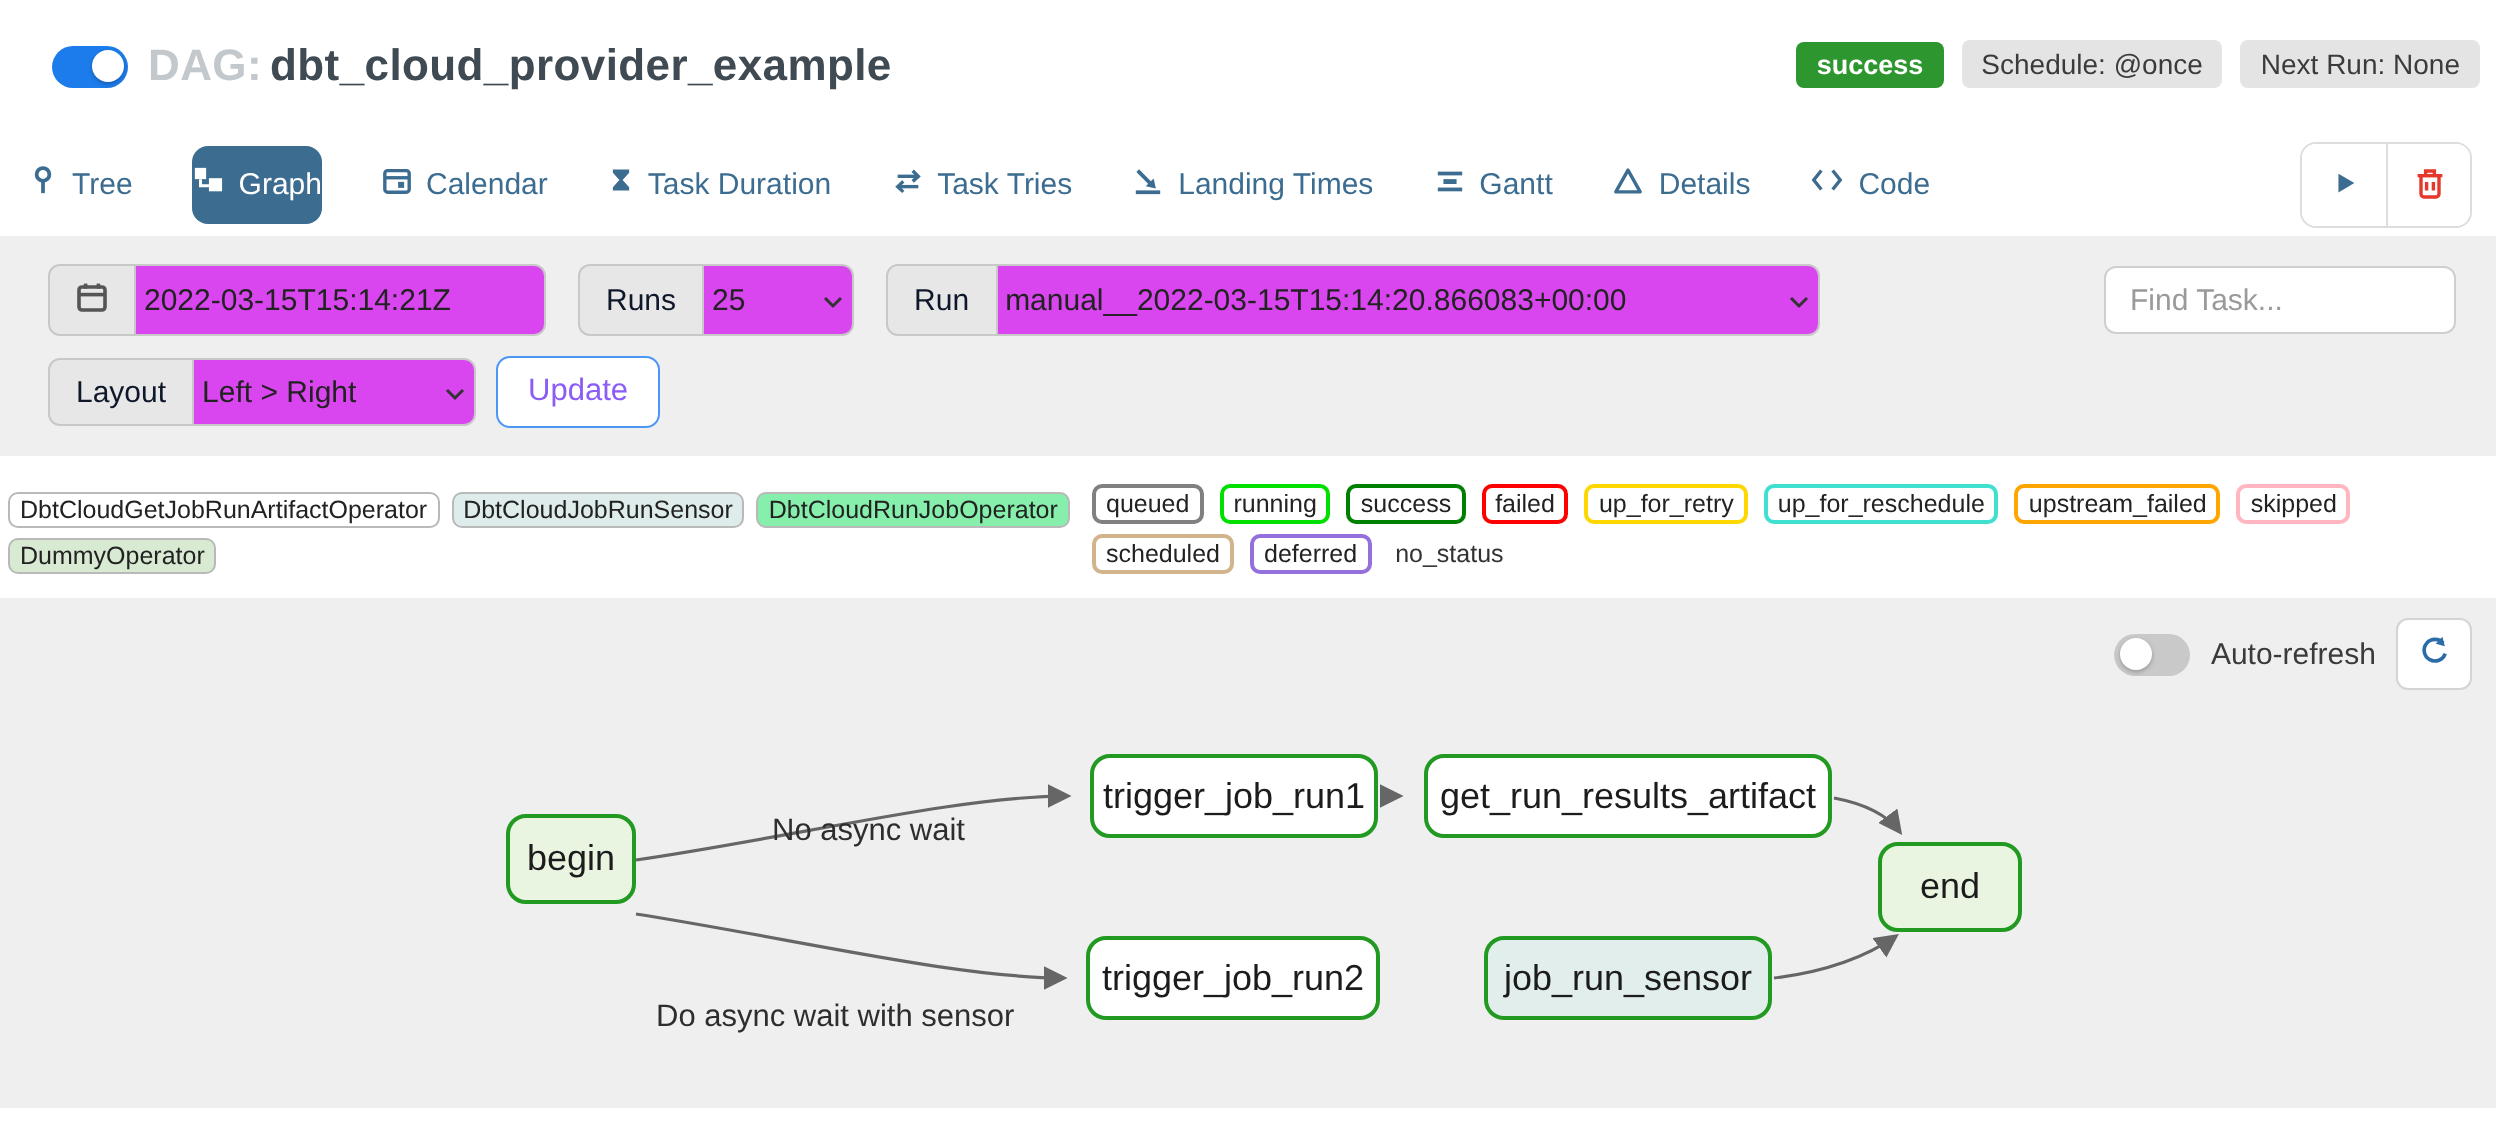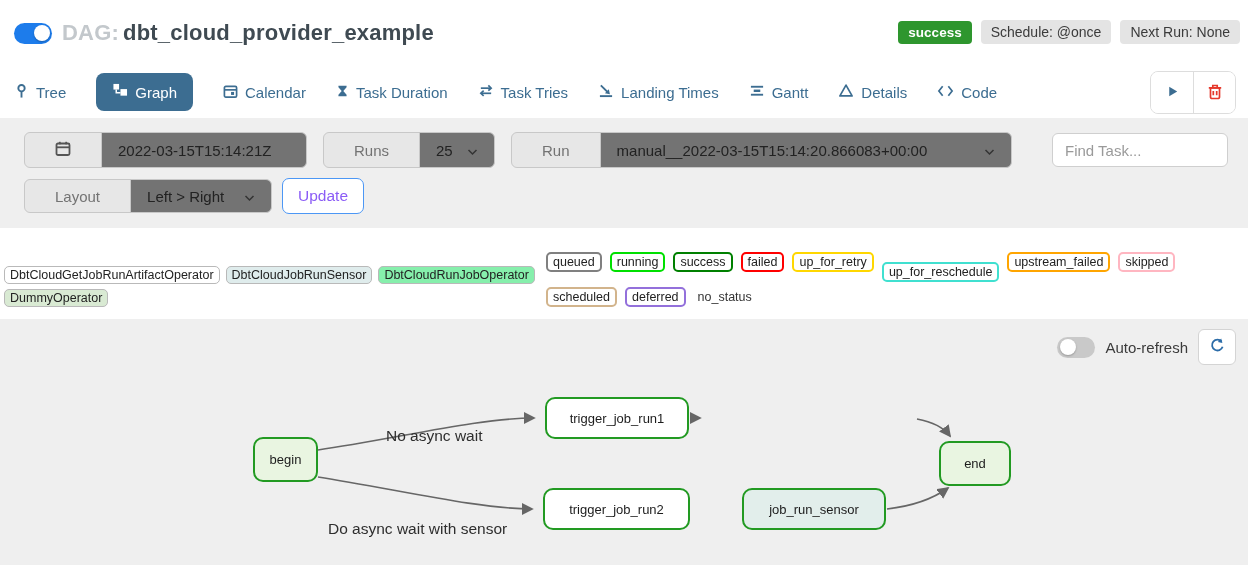--- a/index.html
+++ b/index.html
@@ -1,51 +1,51 @@
 <!DOCTYPE html>
 <html><head>
 <meta charset="utf-8">
 <style>
   * { box-sizing: border-box; margin: 0; padding: 0; }
   html, body { width: 1248px; height: 565px; background: #fff; overflow: hidden;
     font-family: "Liberation Sans", sans-serif; }
 
   
-  .header { position: relative; height: 70px; padding: 20px 10px 0 14px; }
+  .header { position: relative; height: 70px; padding: 20px 10px 0 26px; }
   .header-left { display: flex; align-items: center; gap: 10px; }
   .toggle { width: 38px; height: 21px; border-radius: 11px; position: relative; cursor: pointer; flex: 0 0 auto; }
   .toggle.on { background: #1d7ceb; }
   .toggle.off { background: #c9c9c9; }
   .toggle .knob { position: absolute; top: 2.5px; width: 16px; height: 16px; background: #fff; border-radius: 50%; box-shadow: 0 1px 2px rgba(0,0,0,.25); }
   .toggle.on .knob { right: 2.5px; }
   .toggle.off .knob { left: 2.5px; }
   .dag-title { font-size: 22px; font-weight: bold; color: #3f4a52; letter-spacing: .2px; }
   .dag-title .prefix { color: #c3c8cc; font-weight: bold; margin-right: 4px; }
   .header-badges { position: absolute; right: 8px; top: 20px; display: flex; gap: 9px; align-items: center; }
   .badge { font-size: 14px; padding: 4px 10px; border-radius: 4px; background: #e4e4e4; color: #3b3b3b; white-space: nowrap; }
   .badge.success { background: #2e962e; color: #fff; font-weight: bold; font-size: 13.5px; }
 
   
   .tabs { position: relative; height: 44px; display: flex; align-items: center; gap: 30px; padding: 0 14px; }
   .tab { display: flex; align-items: center; gap: 7px; color: #3c6d91; font-size: 15px; font-weight: 500; cursor: pointer; white-space: nowrap; }
   .tab svg { flex: 0 0 auto; }
-  .tab.active { background: #3c6d91; color: #fff; padding: 10px 16px; border-radius: 8px; }
+  .tab.active { background: #3c6d91; color: #fff; padding: 10px 0; border-radius: 8px; }
   .tab-actions { position: absolute; right: 12px; top: 1px; display: flex; border: 1px solid #ddd; border-radius: 8px; background: #fff; overflow: hidden; }
   .tab-actions .action-btn { width: 42px; height: 41px; display: flex; align-items: center; justify-content: center; cursor: pointer; background: #fff; border: none; }
   .tab-actions .action-btn + .action-btn { border-left: 1px solid #ddd; }
 
   
   .filter-panel { margin-top: 4px; background: #efefef; padding: 14px 20px 14px 24px; }
   .filter-row { display: flex; align-items: center; }
   .filter-row + .filter-row { margin-top: 10px; }
   .igroup { display: flex; align-items: stretch; height: 36px; }
   .igroup + .igroup { margin-left: 16px; }
-  .icell { display: flex; align-items: center; padding: 0 30px; border: 1px solid #c8c8c8; background: #e7e7e7; color: #737373; font-size: 15px; white-space: nowrap; }
+  .icell { display: flex; align-items: center; padding: 0 13px; border: 1px solid #c8c8c8; background: #e7e7e7; color: #0f172a; font-size: 15px; white-space: nowrap; }
   .icell.first { border-radius: 6px 0 0 6px; }
-  .ifield { display: flex; align-items: center; gap: 10px; padding: 0 16px; border: 1px solid #c8c8c8; margin-left: -1px; background: #737373; color: #222; font-size: 15px; white-space: nowrap; }
+  .ifield { display: flex; align-items: center; gap: 10px; padding: 0 4px; border: 1px solid #c8c8c8; margin-left: -1px; background: #d946ef; color: #222; font-size: 15px; white-space: nowrap; }
   .ifield.last { border-radius: 0 6px 6px 0; }
   .ifield input { border: none; outline: none; font-size: 15px; color: #222; background: transparent; font-family: "Liberation Sans", sans-serif; }
   .select { cursor: pointer; justify-content: space-between; text-align: center; }
   .find-task { margin-left: auto; height: 34px; width: 176px; border: 1px solid #cfcfcf; border-radius: 6px; background: #fff; padding: 0 12px; font-size: 15px; color: #222; outline: none; font-family: "Liberation Sans", sans-serif; }
   .find-task::placeholder { color: #9a9a9a; }
   .update-btn { margin-left: 10px; height: 36px; padding: 0 15px; background: #fff; border: 1.5px solid #4c97f5; border-radius: 7px; color: #8b5cf6; font-size: 15.5px; cursor: pointer; font-family: "Liberation Sans", sans-serif; }
   .filter-row .h34 { height: 34px; }
 
   
   .legend { display: flex; align-items: flex-end; margin: 14px 0 0 4px; }
@@ -54,22 +54,22 @@
   .chip { font-size: 12.5px; color: #222; border: 1.5px solid #b9b9b9; background: #fff; border-radius: 5px; padding: 1px 5px; white-space: nowrap; }
   .state-chip { border-width: 2px; }
   .no-status { font-size: 12.5px; color: #333; font-weight: 500; margin-left: 4px; }
 
   
   .graph-panel { position: relative; margin-top: 12px; height: 255px; background: #efefef; }
   .graph-controls { position: absolute; top: 10px; right: 12px; display: flex; align-items: center; gap: 10px; }
   .auto-refresh-label { font-size: 15px; color: #3b3b3b; }
   .refresh-btn { width: 38px; height: 36px; background: #fff; border: 1px solid #d4d4d4; border-radius: 6px; display: flex; align-items: center; justify-content: center; cursor: pointer; }
   .edges-svg { position: absolute; left: 0; top: 0; }
-  .node { position: absolute; display: flex; align-items: center; justify-content: center; border: 2.5px solid #229a22; border-radius: 10px; font-size: 13px; color: #1c1c1c; background: #fff; cursor: pointer; }
-  .node-begin   { left: 253px; top: 118px; width: 65px;  height: 45px; }
+  .node { position: absolute; display: flex; align-items: center; justify-content: center; border: 2.5px solid #229a22; border-radius: 10px; font-size: 18px; color: #1c1c1c; background: #fff; cursor: pointer; }
+  .node-begin   { left: 253px; top: 108px; width: 65px;  height: 45px; }
   .node-run1    { left: 545px; top: 78px;  width: 144px; height: 42px; }
   .node-artifact{ left: 712px; top: 78px;  width: 204px; height: 42px; }
   .node-end     { left: 939px; top: 122px; width: 72px;  height: 45px; }
   .node-run2    { left: 543px; top: 169px; width: 147px; height: 42px; }
   .node-sensor  { left: 742px; top: 169px; width: 144px; height: 42px; }
   .edge-label { position: absolute; font-size: 15.5px; color: #2e2e2e; white-space: nowrap; }
   .edge-label-1 { left: 386px; top: 108px; }
   .edge-label-2 { left: 328px; top: 201px; }
 </style>
 </head>
@@ -233,21 +233,21 @@
     <span class="chip" style="background-color: rgb(223, 236, 236);">DbtCloudJobRunSensor</span>
     <span class="chip" style="background-color: #86efac;">DbtCloudRunJobOperator</span>
     <span class="chip" style="background-color: rgb(217, 234, 211);">DummyOperator</span>
   </div>
   <div class="legend-states">
     <span class="chip state-chip" style="border-color: rgb(128, 128, 128);">queued</span>
     <span class="chip state-chip" style="border-color: rgb(0, 224, 0);">running</span>
     <span class="chip state-chip" style="border-color: rgb(0, 128, 0);">success</span>
     <span class="chip state-chip" style="border-color: rgb(255, 0, 0);">failed</span>
     <span class="chip state-chip" style="border-color: rgb(255, 215, 0);">up_for_retry</span>
-    <span class="chip state-chip" style="border-color: rgb(64, 224, 208); margin-top: 20px;">up_for_reschedule</span>
+    <span class="chip state-chip" style="border-color: rgb(64, 224, 208);">up_for_reschedule</span>
     <span class="chip state-chip" style="border-color: rgb(255, 165, 0);">upstream_failed</span>
     <span class="chip state-chip" style="border-color: rgb(255, 182, 193);">skipped</span>
     <span class="chip state-chip" style="border-color: rgb(210, 180, 140);">scheduled</span>
     <span class="chip state-chip" style="border-color: rgb(147, 112, 219);">deferred</span>
     <span class="no-status">no_status</span>
   </div>
 </div>
 
 <div class="graph-panel">
   <svg class="edges-svg" width="1248" height="255">
@@ -263,20 +263,21 @@
       <path d="M917,100 C933,103 944,109 950,117" marker-end="url(#arrow)"></path>
       <path d="M887,190 C913,187 934,179 948,169" marker-end="url(#arrow)"></path>
     </g>
   </svg>
 
   <div class="edge-label edge-label-1">No async wait</div>
   <div class="edge-label edge-label-2">Do async wait with sensor</div>
 
   <div class="node node-begin" style="background-color: rgb(233, 245, 225); border-color: rgb(34, 154, 34);">begin</div>
   <div class="node node-run1" style="background-color: rgb(255, 255, 255); border-color: rgb(34, 154, 34);">trigger_job_run1</div>
+  <div class="node node-artifact" style="background-color: rgb(255, 255, 255); border-color: rgb(34, 154, 34);">get_run_results_artifact</div>
   <div class="node node-end" style="background-color: rgb(233, 245, 225); border-color: rgb(34, 154, 34);">end</div>
   <div class="node node-run2" style="background-color: rgb(255, 255, 255); border-color: rgb(34, 154, 34);">trigger_job_run2</div>
   <div class="node node-sensor" style="background-color: rgb(226, 238, 235); border-color: rgb(34, 154, 34);">job_run_sensor</div>
 
   <div class="graph-controls">
     <div class="toggle off">
         <div class="knob"></div>
       </div>
     <span class="auto-refresh-label">Auto-refresh</span>
     <button class="refresh-btn">

